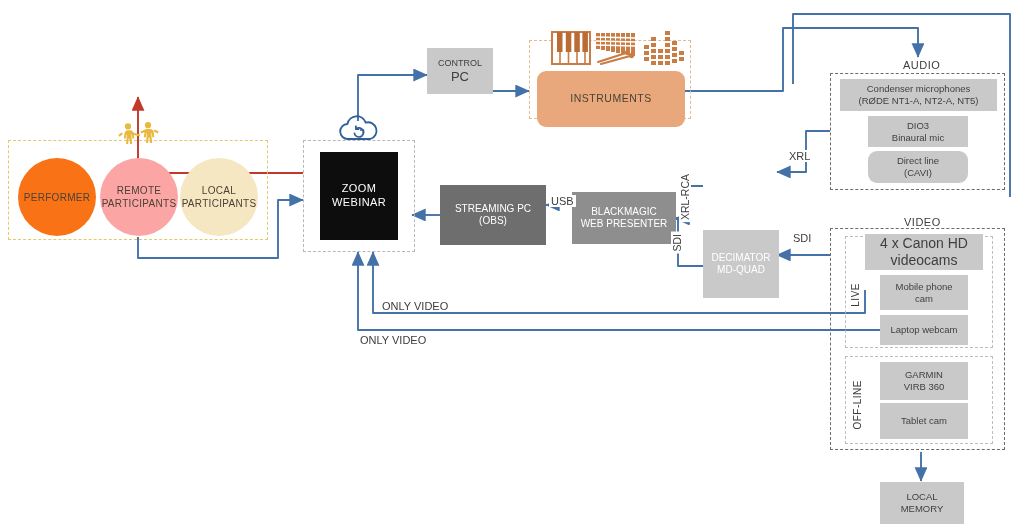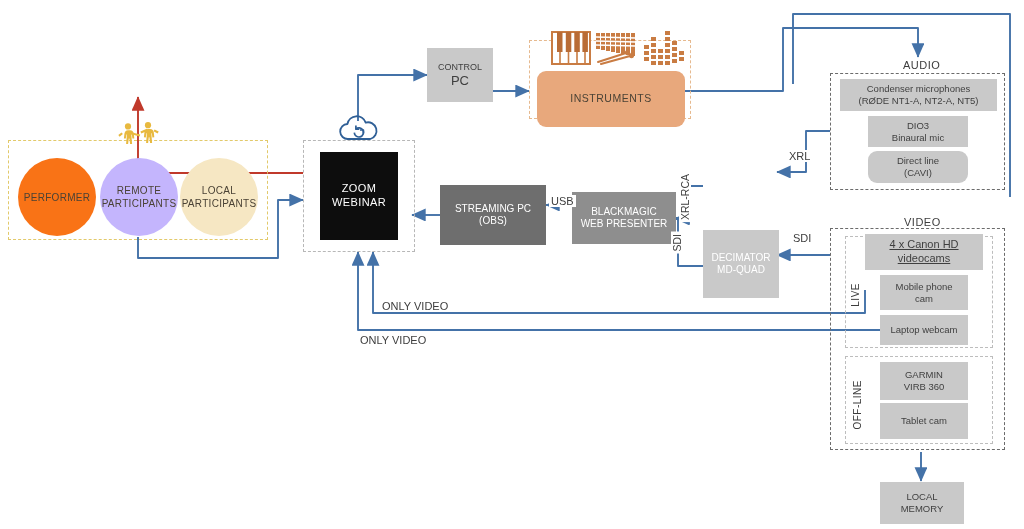--- a/index.html
+++ b/index.html
@@ -84,21 +84,21 @@
       <path d="M13.6 10.2 l8.6 2.2 -0.5 2.1 -8.6 -2.2z"></path>
       <path d="M22.4 9.4 l6.4 -2.6 0.9 2 -6.4 2.6z"></path>
       <path d="M3.5 10.4 l-3.2 2.6 1.3 1.7 3.3 -2.7z"></path>
       <path d="M36.6 7.4 l4.1 2.2 -1.1 1.9 -4.1 -2.2z"></path>
     </g>
   </svg>
 
   <div class="circ" style="left:18px;top:158px;width:78px;height:78px;background:#f97316;">
     <span>PERFORMER</span>
   </div>
-  <div class="circ" style="left:100px;top:158px;width:78px;height:78px;background:#c4b5fd;">
+  <div class="circ" style="left:100px;top:158px;width:78px;height:78px;background:#fca5a5;">
     <span>
       <span>REMOTE</span><br>
       <span>PARTICIPANTS</span>
     </span>
   </div>
   <div class="circ" style="left:180px;top:158px;width:78px;height:78px;background:#f6e7c3;">
     <span>
       <span>LOCAL</span><br>
       <span>PARTICIPANTS</span>
     </span>
@@ -115,21 +115,21 @@
     </g>
   </svg>
 
   <div class="node black" style="left:320px;top:152px;width:78px;height:88px;font-size:11px;letter-spacing:.4px;">
     <span>
       <span>ZOOM</span><br>
       <span>WEBINAR</span>
     </span>
   </div>
 
-  <div class="node grey" style="left:427px;top:48px;width:66px;height:54px;font-size:10px;">
+  <div class="node grey" style="left:427px;top:48px;width:66px;height:46px;font-size:10px;">
     <span>
       <span style="font-size:9px;">CONTROL</span><br>
       <span style="font-size:13px;">PC</span>
     </span>
   </div>
 
   <div class="group-dash-orange" style="left:529px;top:40px;width:162px;height:79px;"></div>
 
   <svg class="iconbox" style="left:551px;top:31px;width:40px;height:34px;" viewBox="0 0 40 34">
     <rect x="1" y="1" width="38" height="32" fill="#ffffff" stroke="#c97c43" stroke-width="2"></rect>
@@ -241,21 +241,21 @@
       <span>(CAVI)</span>
     </span>
   </div>
 
   <div class="group-dash" style="left:830px;top:228px;width:175px;height:222px;"></div>
   <div class="grouplabel" style="left:898px;top:216px;">VIDEO</div>
 
   <div class="group-dash-inner" style="left:845px;top:236px;width:148px;height:112px;"></div>
   <div class="vlabel" style="left:850px;top:283px;">LIVE</div>
 
-  <div class="node grey" style="left:865px;top:234px;width:118px;height:36px;font-size:11px;text-decoration:underline;">
+  <div class="node grey" style="left:865px;top:234px;width:118px;height:36px;font-size:14px;">
     <span>
       <span>4 x Canon HD</span><br>
       <span>videocams</span>
     </span>
   </div>
   <div class="node grey" style="left:880px;top:275px;width:88px;height:35px;font-size:9.5px;">
     <span>
       <span>Mobile phone</span><br>
       <span>cam</span>
     </span>

